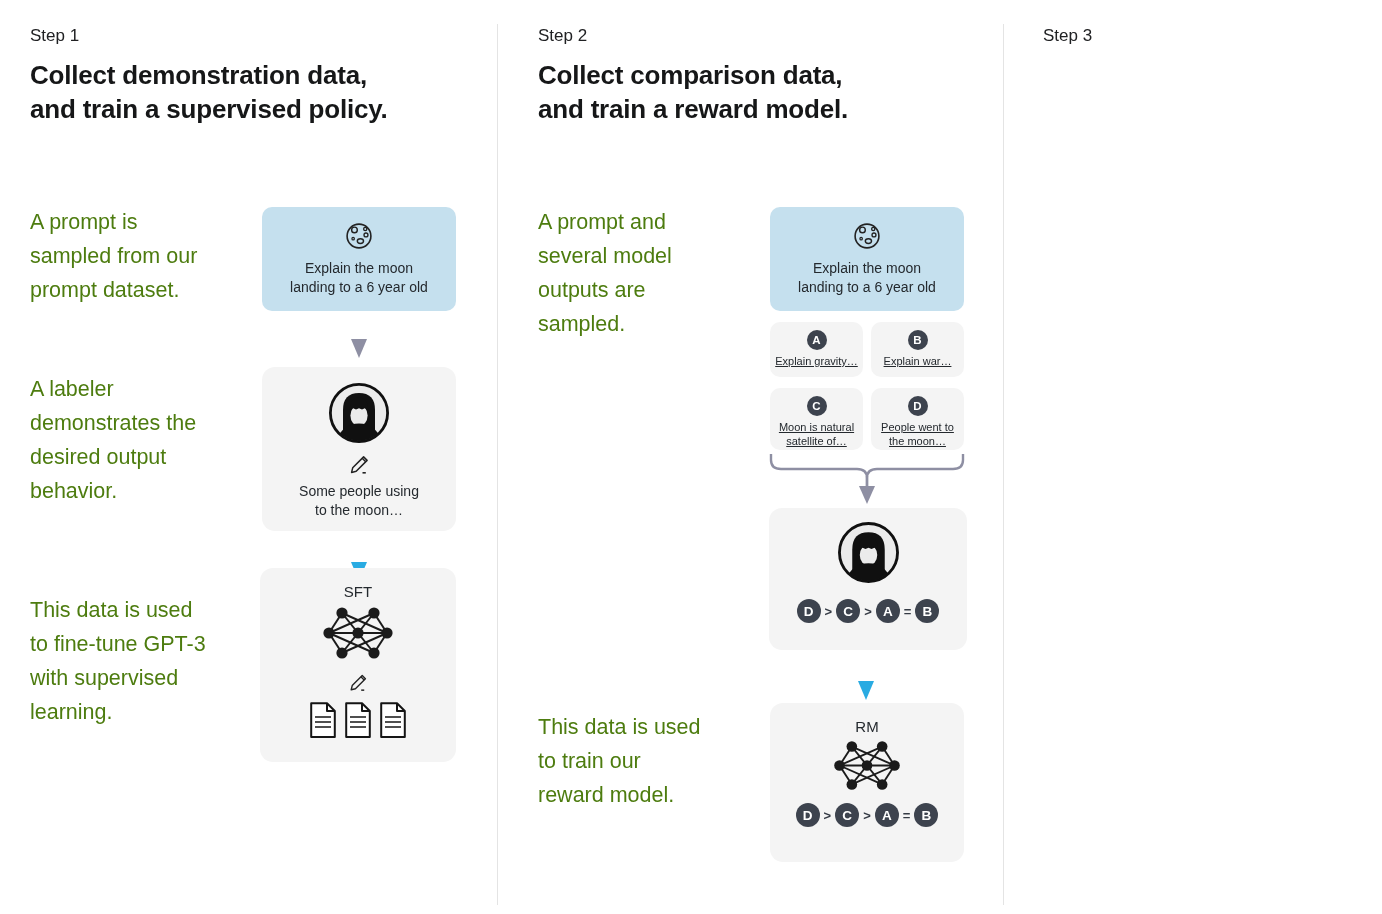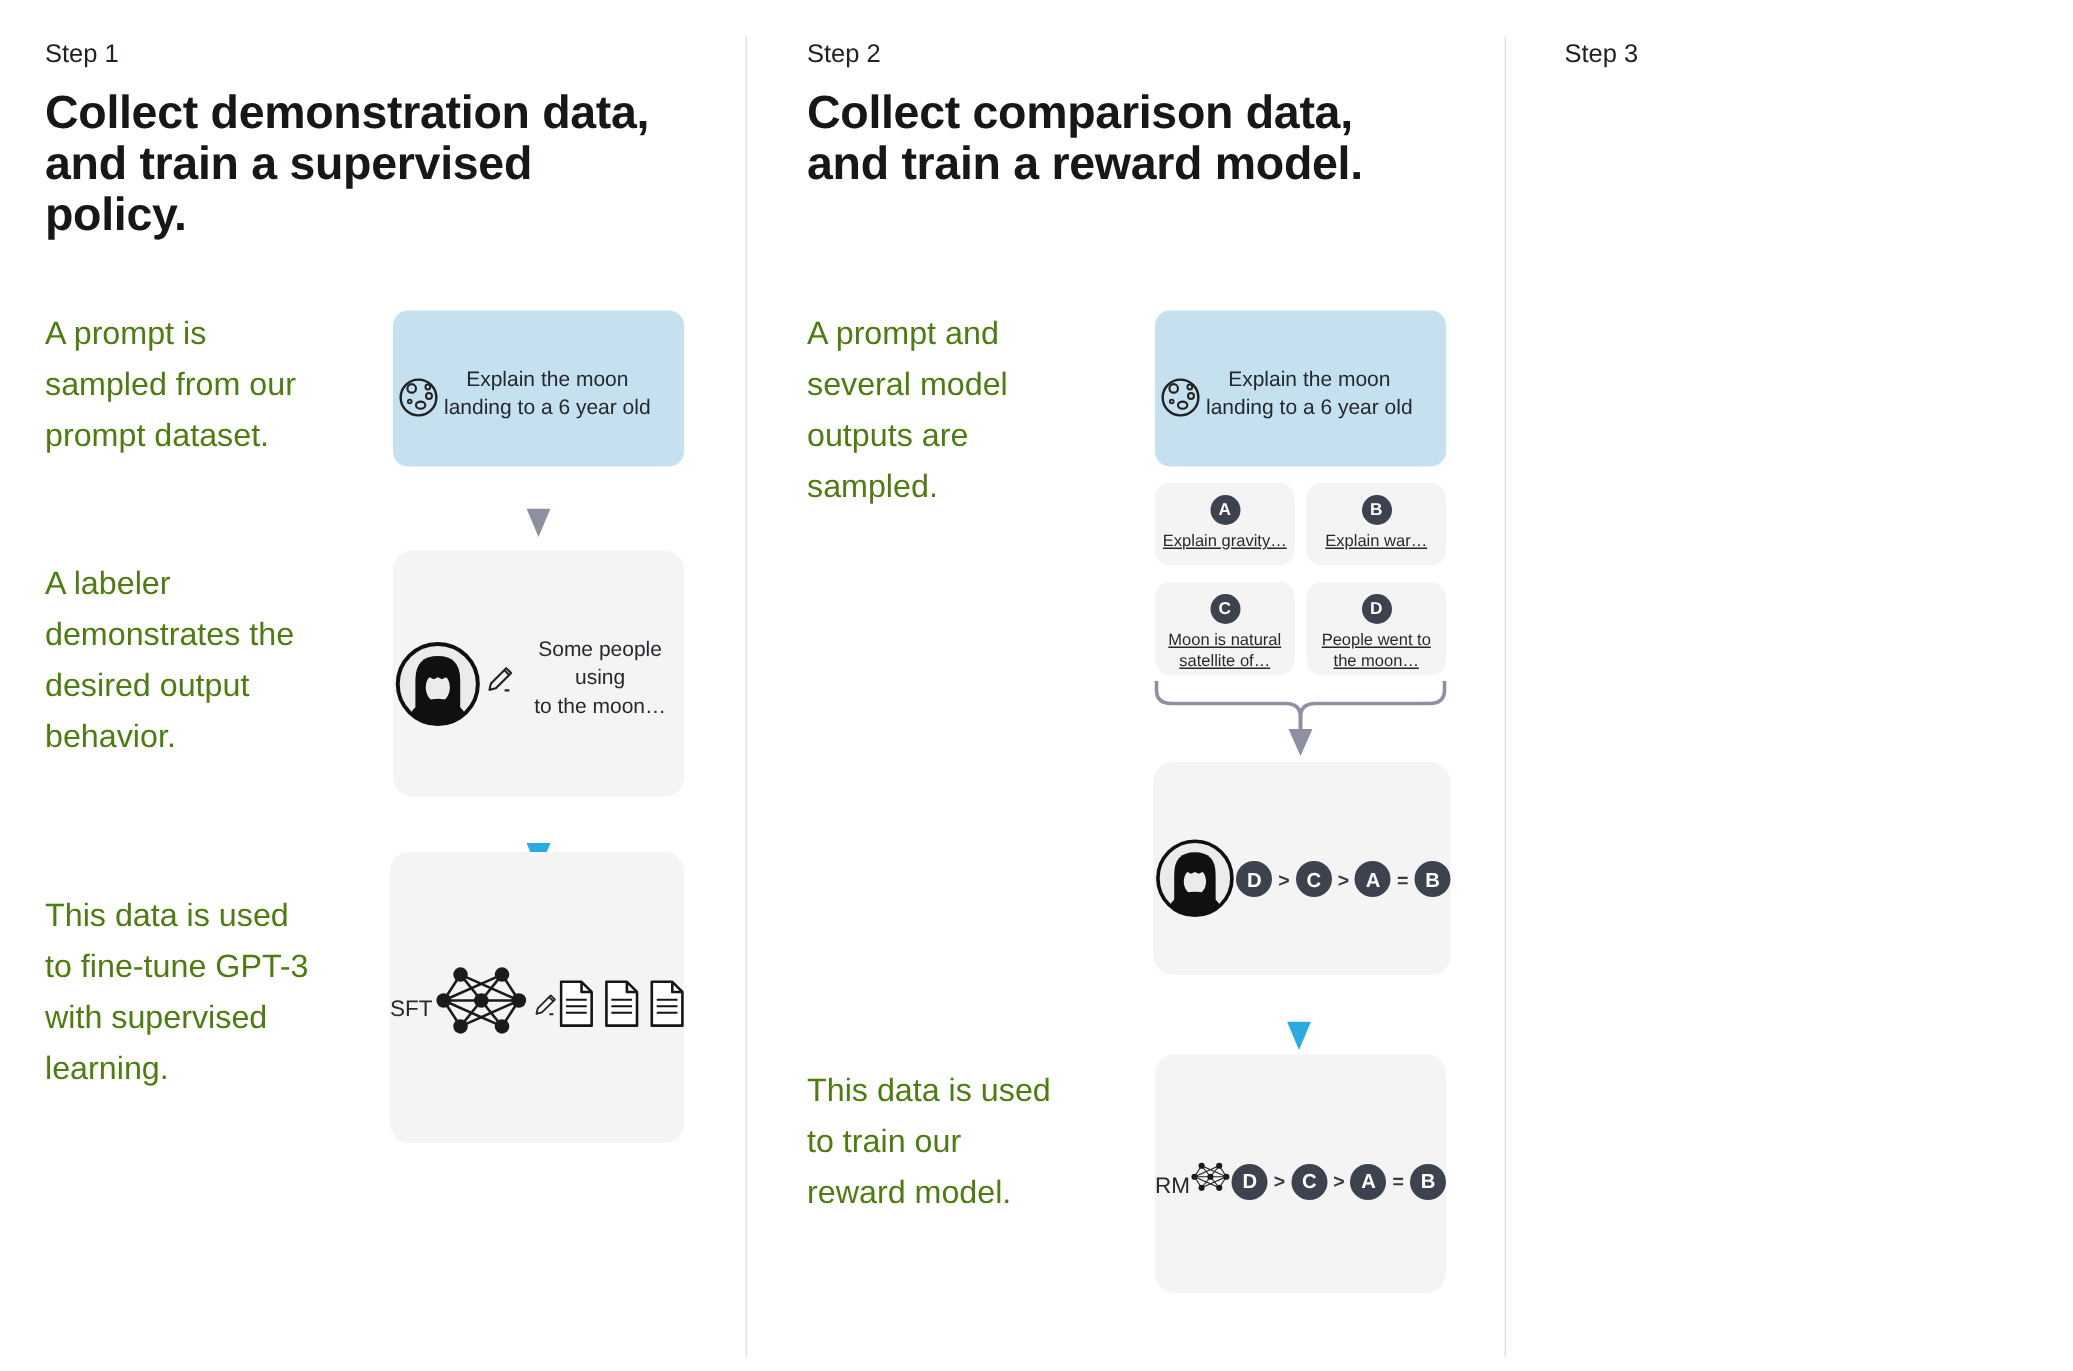--- a/index.html
+++ b/index.html
@@ -2,23 +2,23 @@
 <html><head>
 <meta charset="utf-8">
 <style>
   html,body{margin:0;padding:0;background:#ffffff;}
   .canvas{
     position:relative;width:1100px;height:914px;background:#ffffff;overflow:hidden;
     font-family:"Liberation Sans",sans-serif;color:#202123;
   }
   .divider{position:absolute;top:24px;width:1px;height:881px;background:#e4e4e4;}
   .step-label{position:absolute;font-size:17px;font-weight:400;color:#202123;}
-  .step-title{position:absolute;font-size:31px;font-weight:700;line-height:34px;letter-spacing:-0.2px;white-space:pre-line;color:#161718;}
+  .step-title{position:absolute;font-size:26px;font-weight:700;line-height:34px;letter-spacing:-0.2px;white-space:pre-line;color:#161718;}
   .caption{position:absolute;font-size:21.5px;font-weight:400;line-height:34px;white-space:pre-line;color:#4d7c0f;}
-  .card{position:absolute;border-radius:13px;background:#f4f4f4;display:flex;flex-direction:row;align-items:center;}
+  .card{position:absolute;border-radius:13px;background:#f4f4f4;display:flex;flex-direction:column;align-items:center;}
   .card.blue{background:#c5e0ee;border-radius:10px;}
   .prompt-text{font-size:14px;line-height:19px;text-align:center;white-space:pre-line;color:#24292e;}
   .mini-card{position:absolute;background:#f4f4f4;border-radius:10px;display:flex;flex-direction:column;align-items:center;padding-top:8px;box-sizing:border-box;}
   .mini-badge{width:20px;height:20px;border-radius:50%;background:#3d434e;color:#ffffff;font-size:11.5px;font-weight:700;display:flex;align-items:center;justify-content:center;}
   .mini-text{font-size:11px;line-height:13.5px;margin-top:5px;text-align:center;white-space:pre-line;color:#24292e;text-decoration:underline;}
   .model-label{font-size:15px;color:#24292e;margin-top:15px;}
   .arrow{position:absolute;}
   .ranking{display:flex;align-items:center;gap:4px;}
   .rbadge{width:24px;height:24px;border-radius:50%;background:#3d434e;color:#ffffff;font-size:13.5px;font-weight:700;display:flex;align-items:center;justify-content:center;}
   .rop{font-size:13px;font-weight:700;color:#343a44;}

